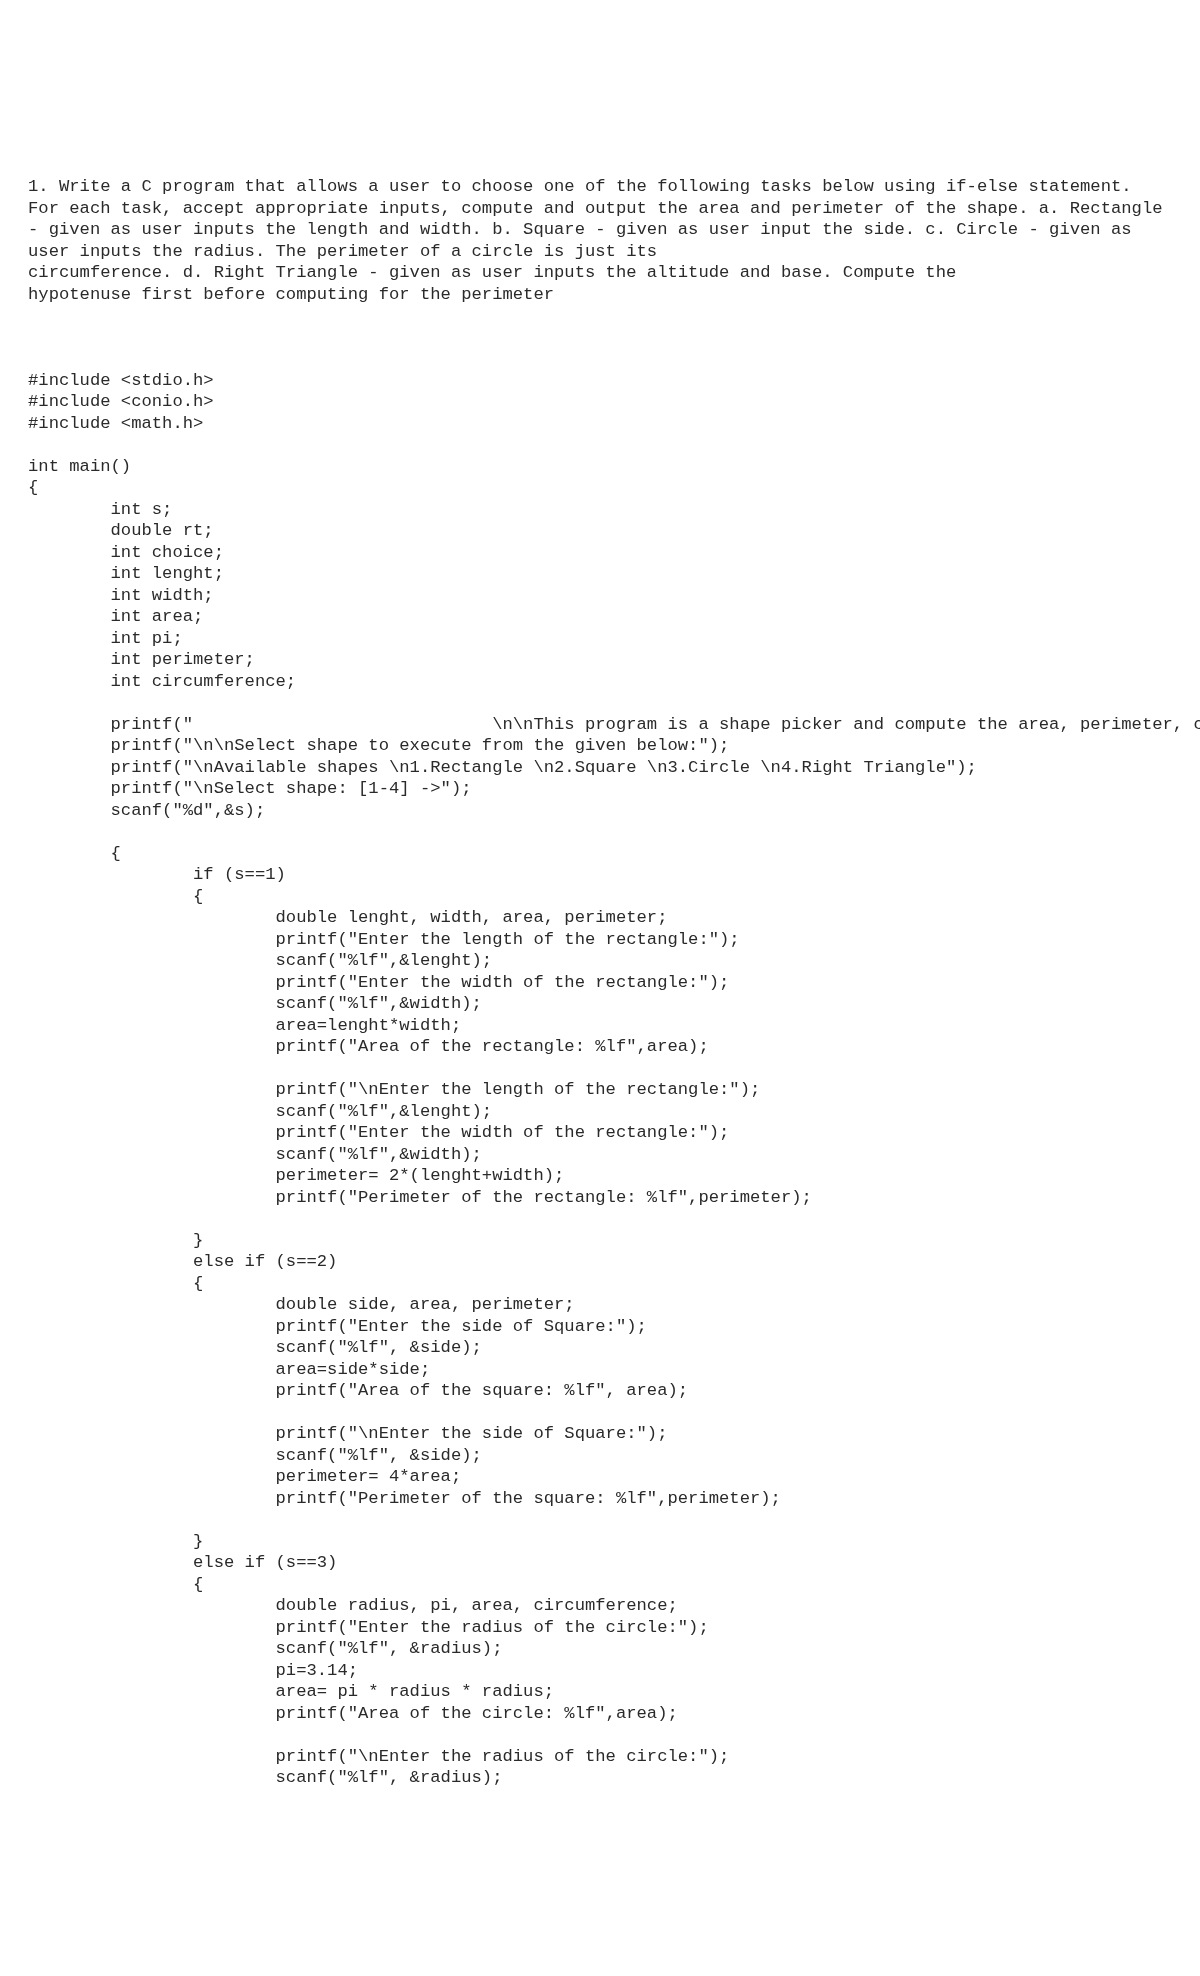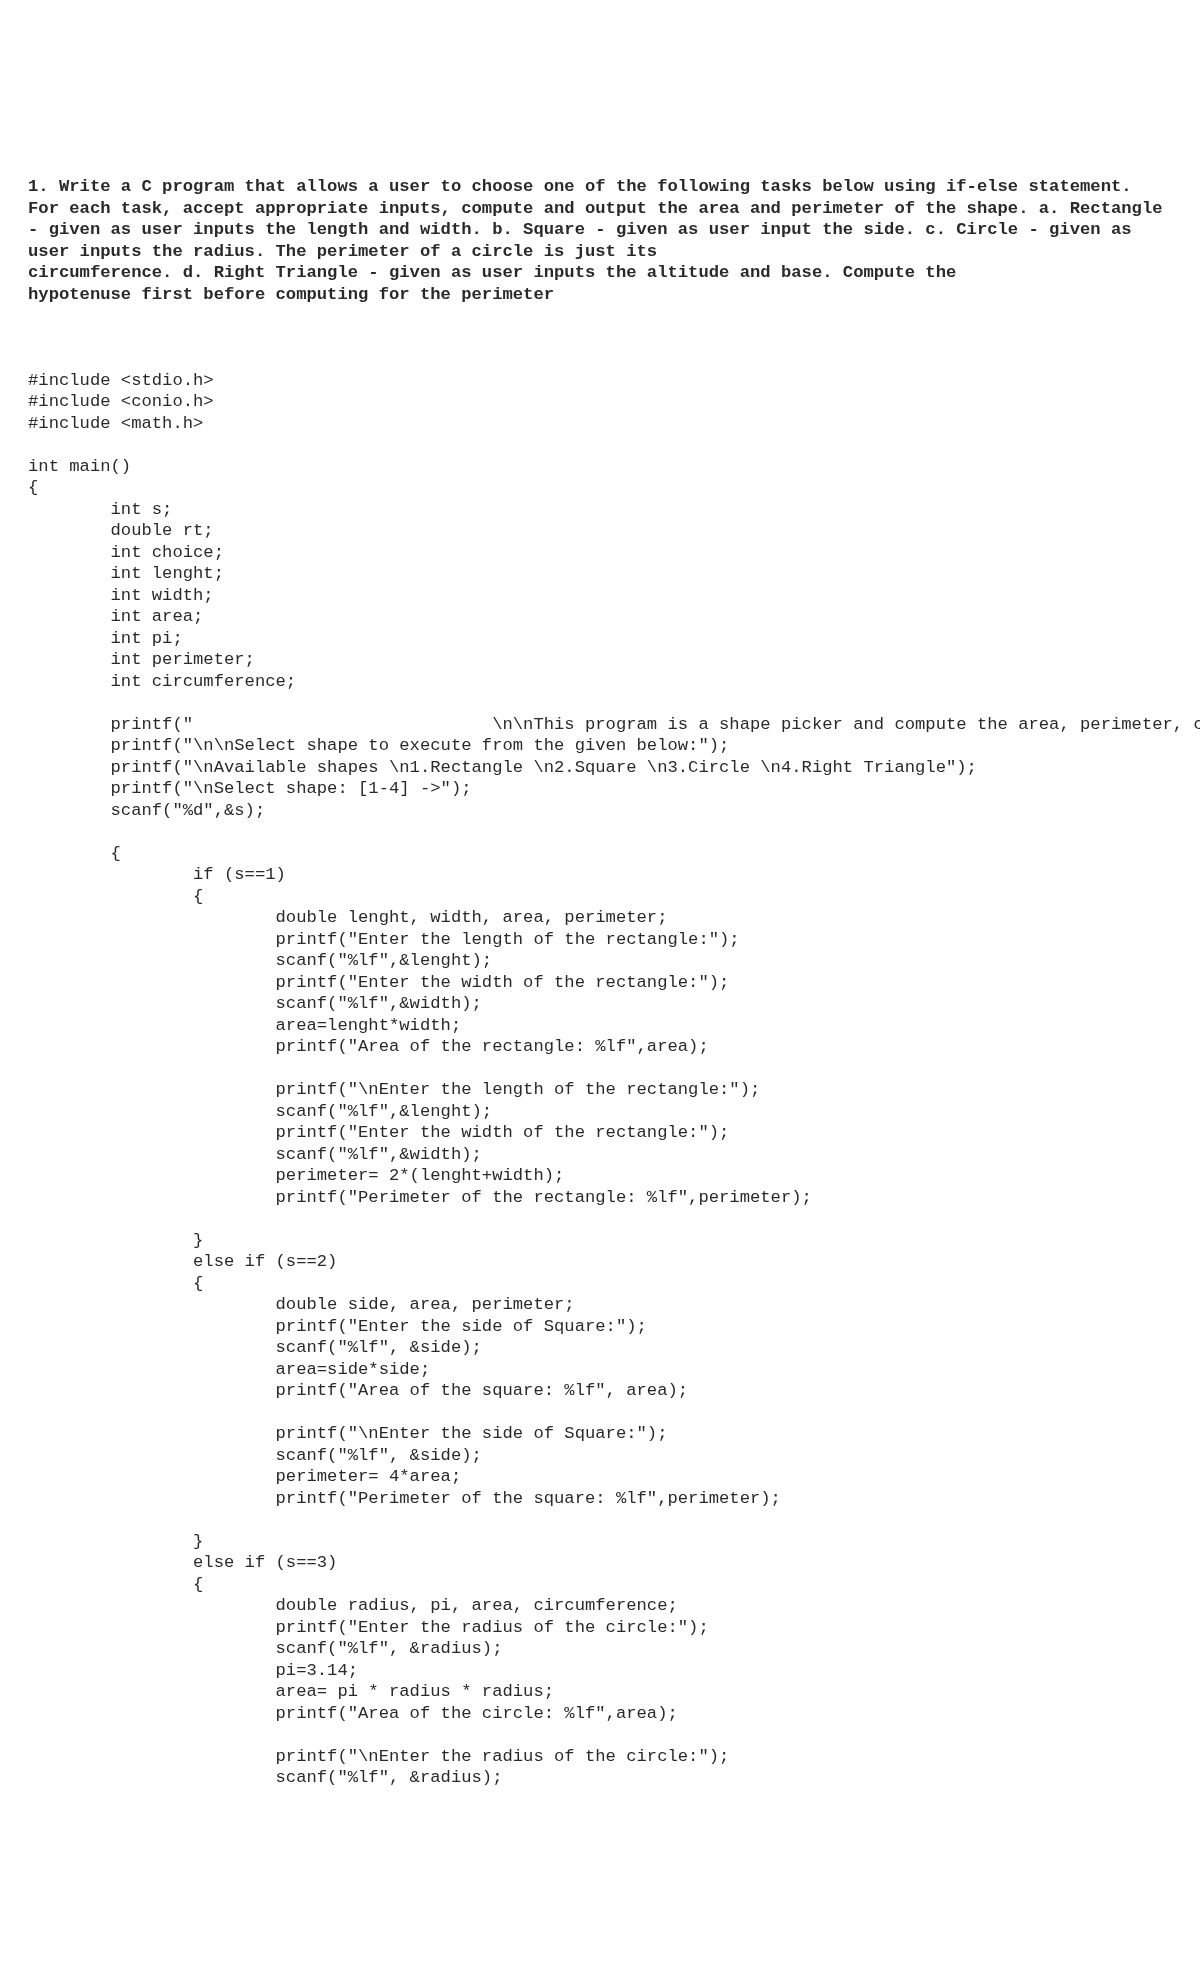--- a/index.html
+++ b/index.html
@@ -13,21 +13,20 @@
     font-family: "Courier New", Courier, monospace;
     font-size: 17.2px;
     line-height: 1.25;
     color: #2a2a2a;
     white-space: pre;
     box-sizing: border-box;
   }
   .doc {
     white-space: pre-wrap;
     word-wrap: break-word;
-    font-weight: bold;
   }
   .code {
     white-space: pre;
   }
 </style>
 </head>
 <body>
 
 
 

